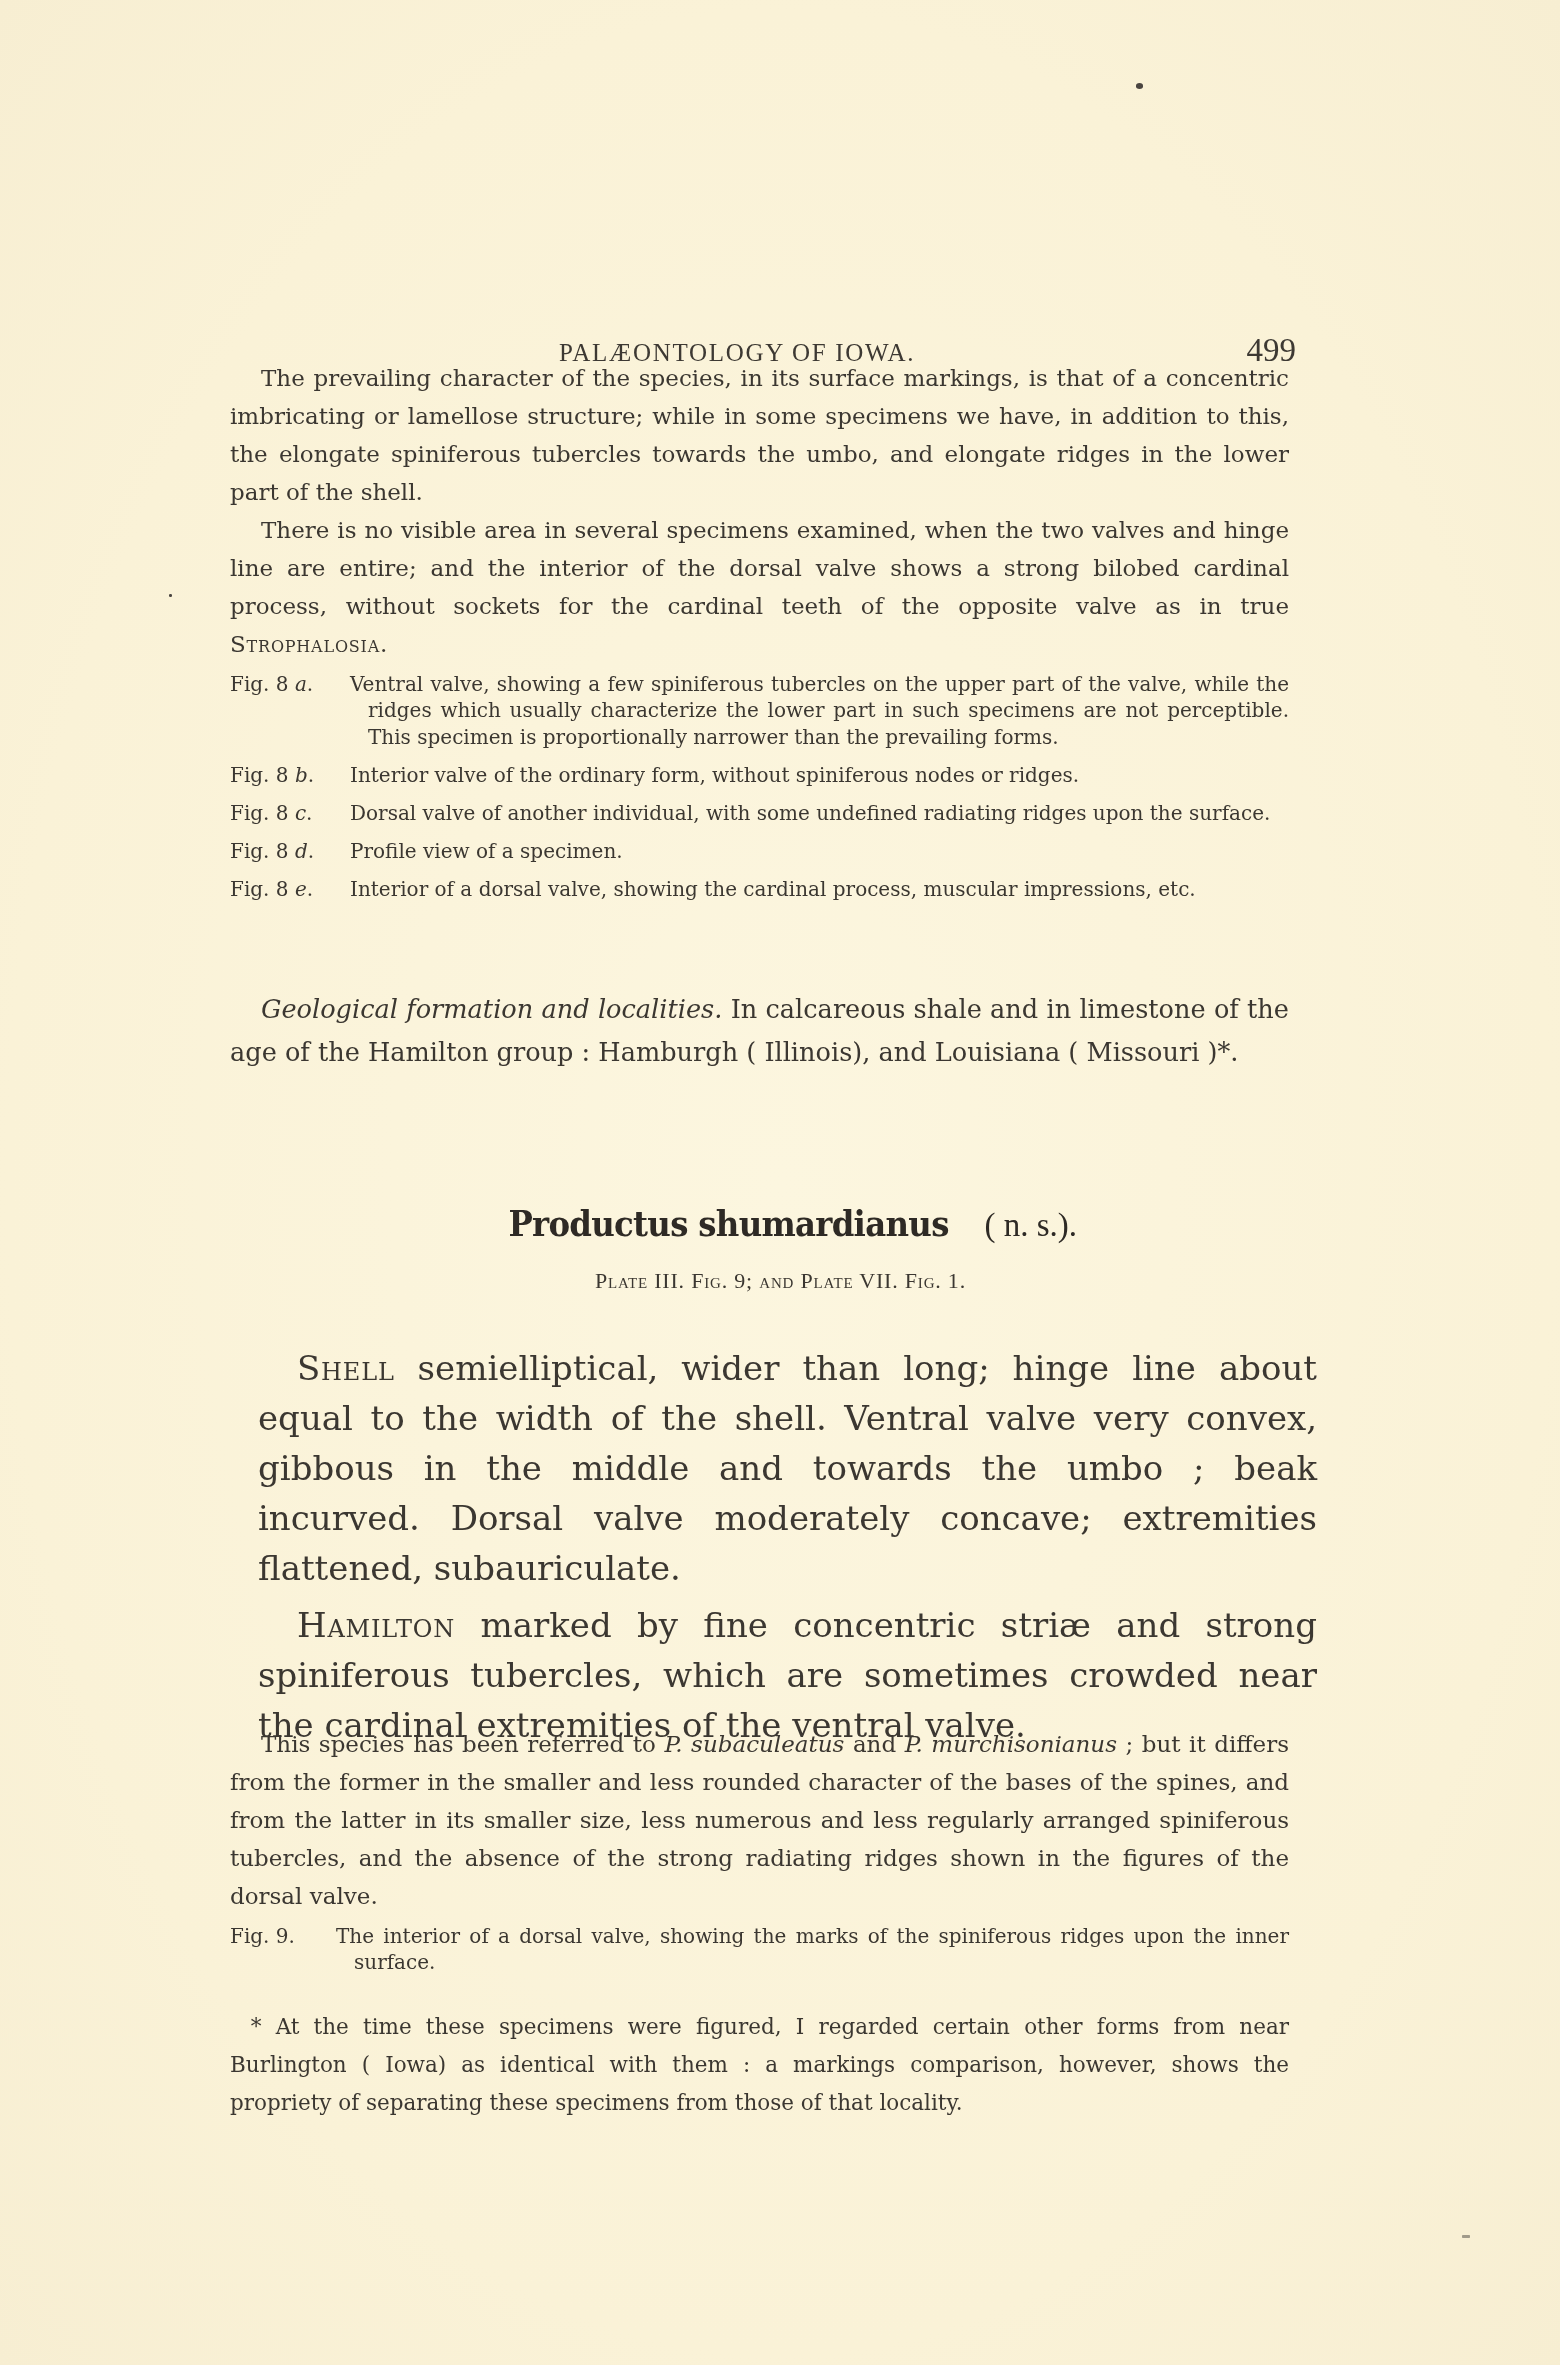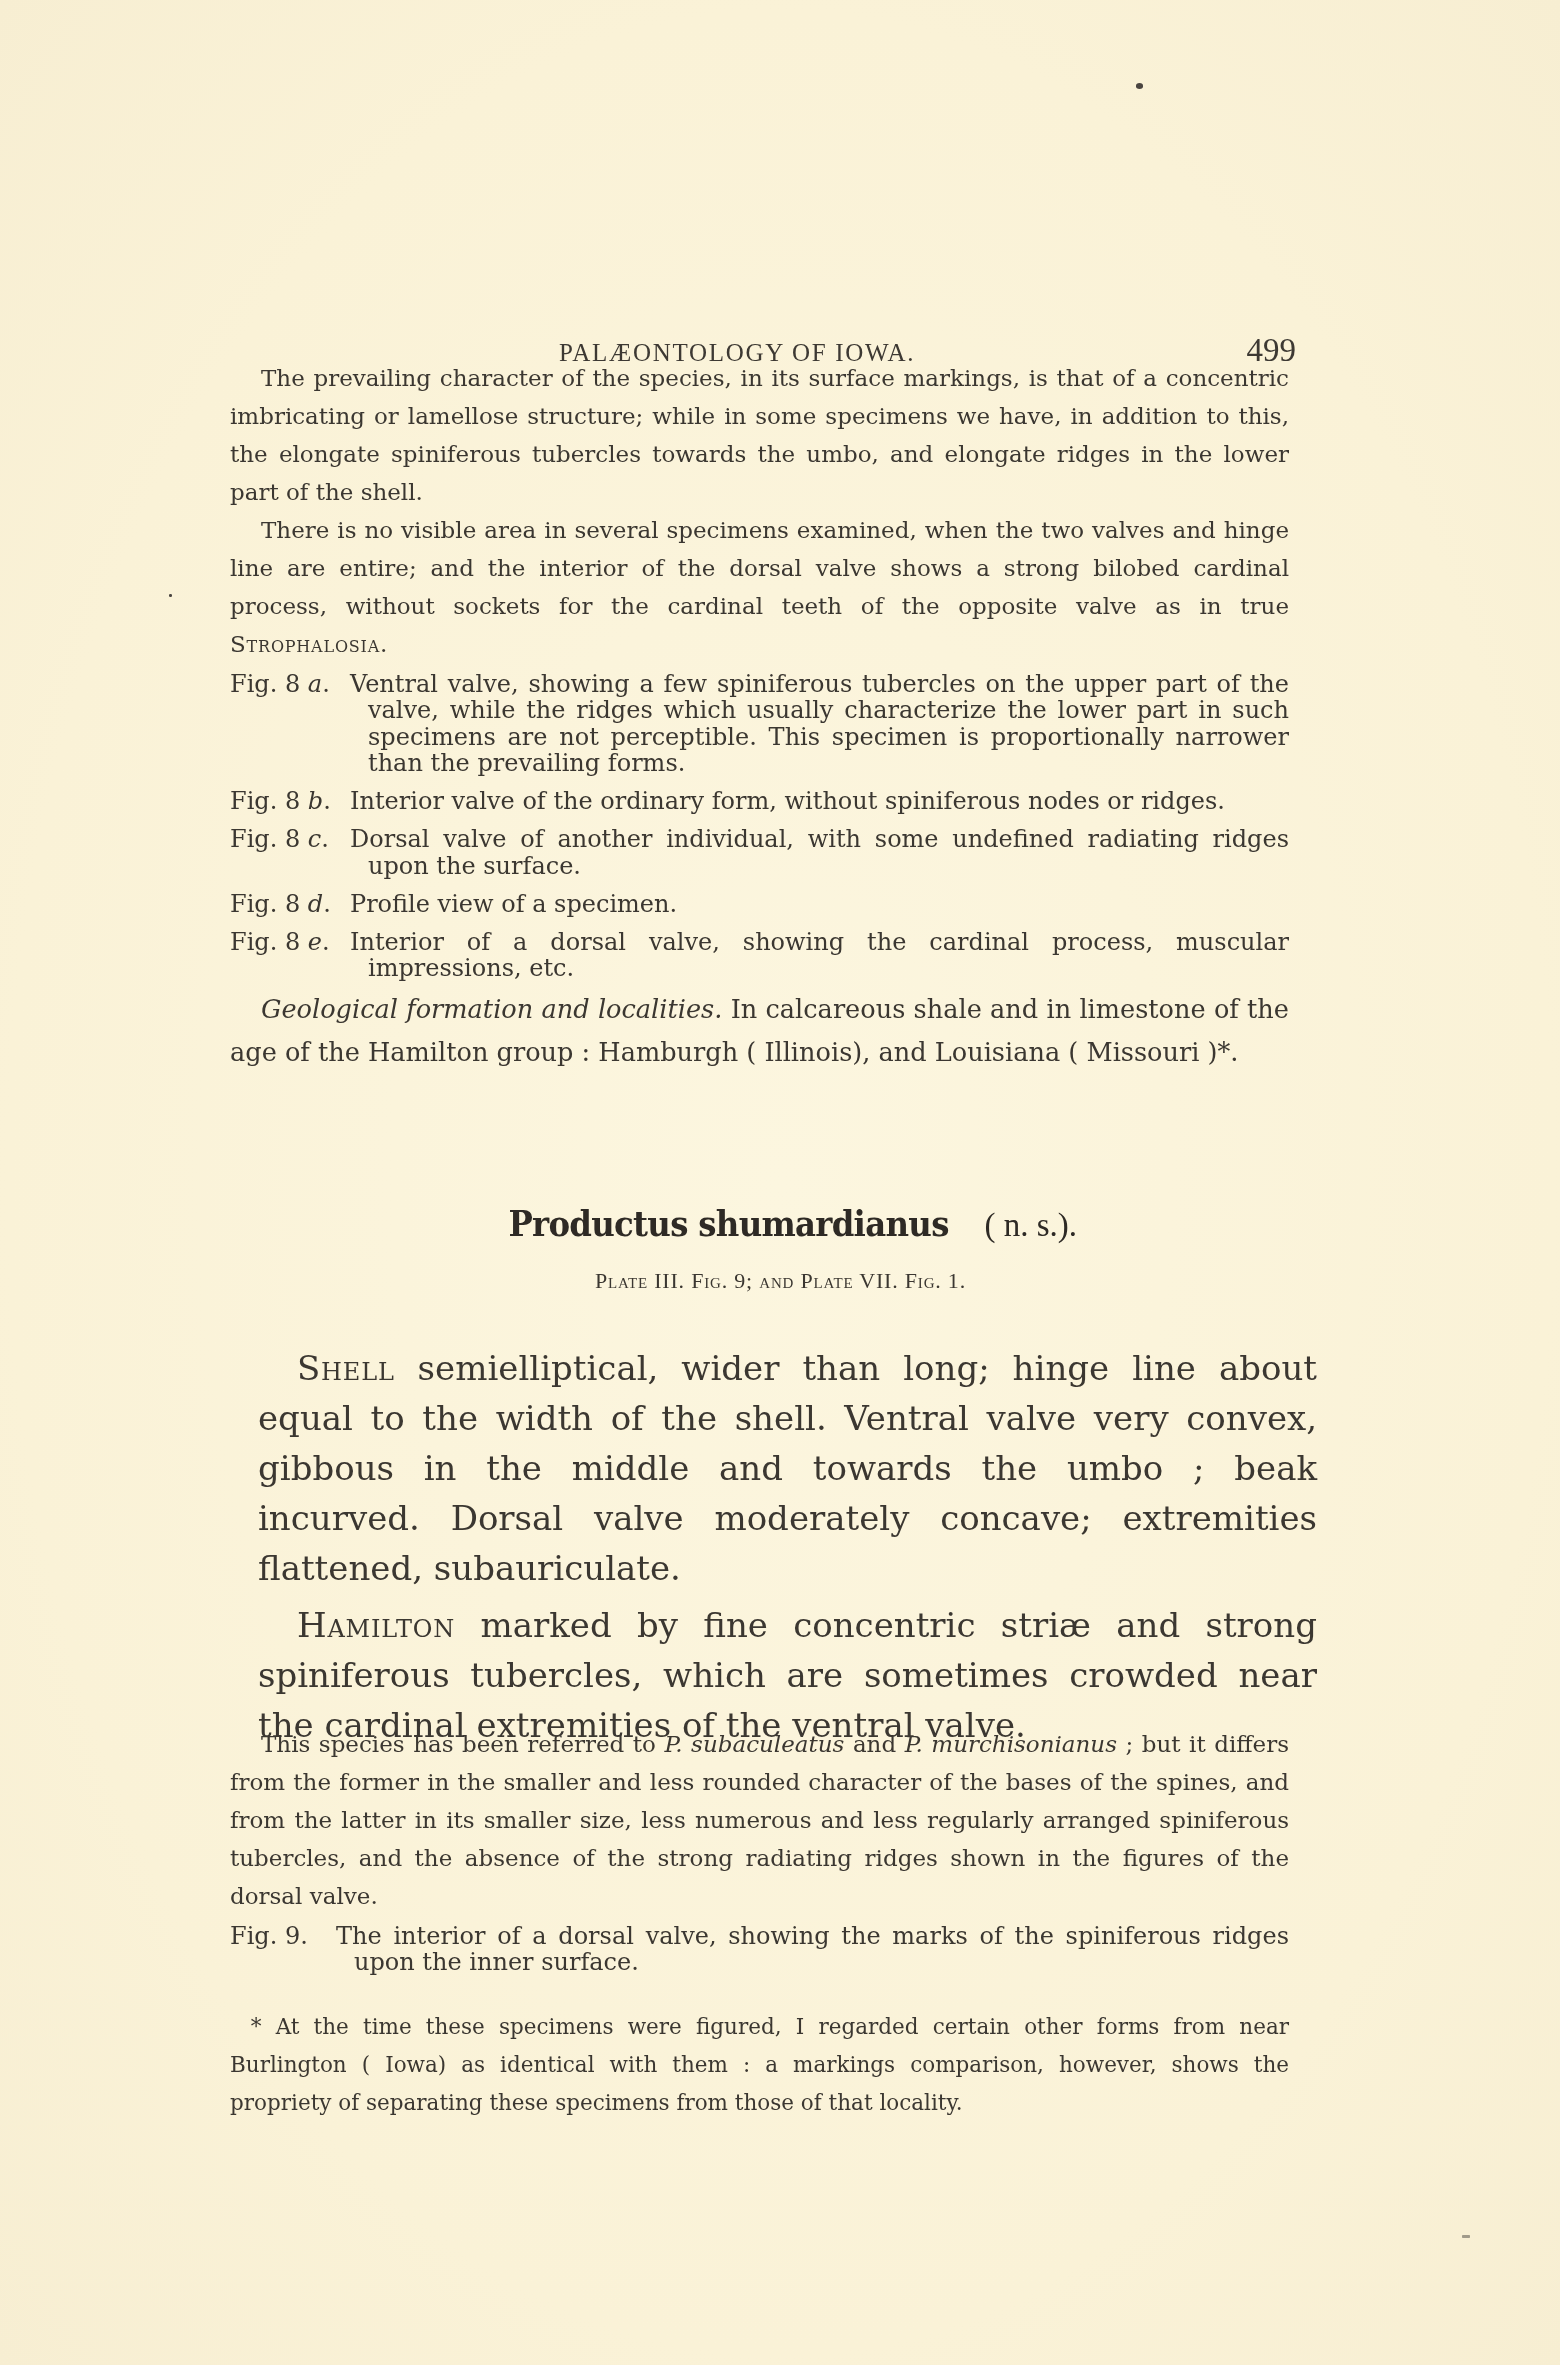--- a/index.html
+++ b/index.html
@@ -68,21 +68,21 @@
     letter-spacing: 0.8px;
   }
   .figlist {
     position: absolute;
     left: 230px;
     width: 1059px;
   }
   .fig {
     display: grid;
     grid-template-columns: 120px 1fr;
-    font-size: 24px;
+    font-size: 20px;
     line-height: 26.4px;
     margin-bottom: 11.6px;
   }
   .fig-label {
     white-space: nowrap;
   }
   .fig-label i { font-style: italic; }
   .fig-text {
     text-align: justify;
     padding-left: 18px;

